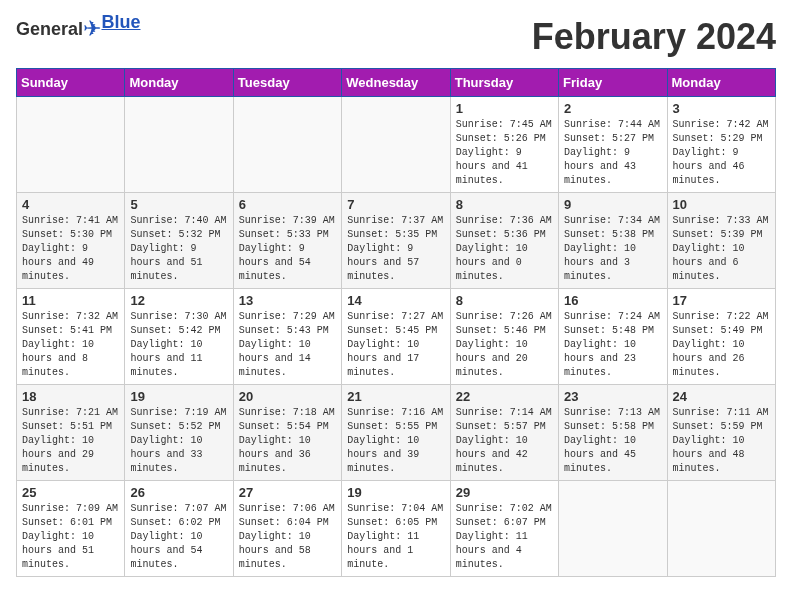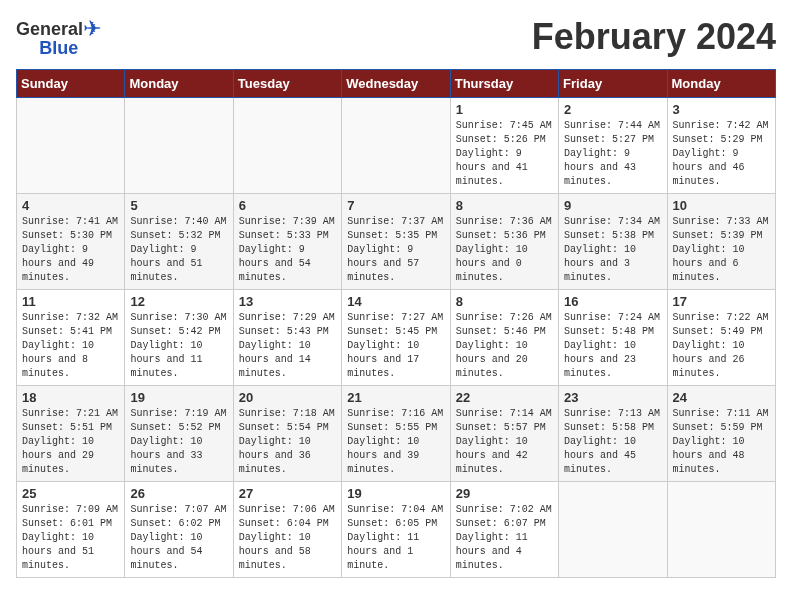--- a/index.html
+++ b/index.html
@@ -46,21 +46,21 @@
     .calendar-subtitle {
       font-size: 16px;
       color: #555;
     }
     table {
       width: 100%;
       border-collapse: collapse;
       table-layout: fixed;
     }
     thead tr th {
-      background-color: #7f1d1d;
+      background-color: #a21caf;
       color: #fff;
       font-size: 13px;
       padding: 6px 4px;
       text-align: left;
       border: 1px solid #2255aa;
     }
     tbody tr td {
       vertical-align: top;
       border: 1px solid #ccc;
       padding: 4px 5px;
@@ -90,26 +90,26 @@
     }
     .empty-cell {
       background: #f9f9f9 !important;
     }
   </style>
 </head>
 <body>
 
 <div class="header-area">
   <div class="logo">
-    <div style="display:flex;flex-direction:column;align-items:center;">
+    <div style="display:flex;flex-direction:row;">
       <div style="display:flex;align-items:center;">
         <span class="logo-text-general">General</span>
         <span class="logo-bird">✈</span>
       </div>
-      <span class="logo-text-blue" style="margin-top:-4px;">Blue</span>
+      <span class="logo-text-blue" style="margin-top:-4px;text-decoration:underline;">Blue</span>
     </div>
   </div>
   <div class="title-area">
     <div class="calendar-title">February 2024</div>
   </div>
 </div>
 
 <table>
   <thead>
     <tr id="weekday-header">

